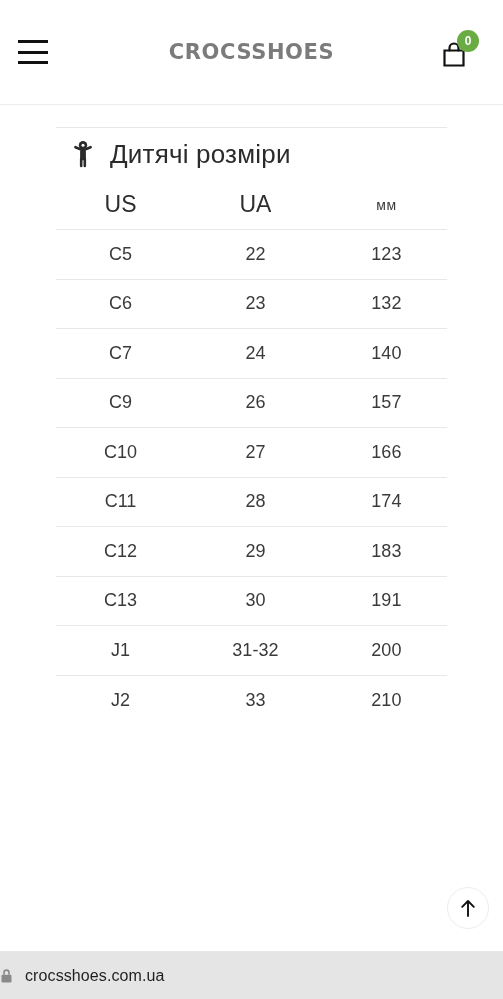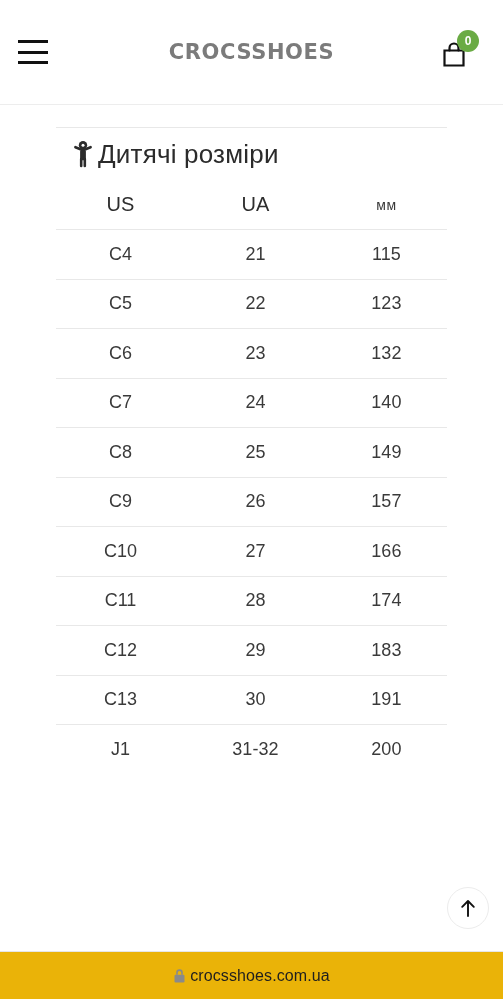--- a/index.html
+++ b/index.html
@@ -111,21 +111,21 @@
 
   .card-divider {
     height: 1px;
     background: #e8e8e8;
     width: 100%;
   }
 
   .section-title {
     display: flex;
     align-items: center;
-    gap: 4px;
+    gap: 16px;
     height: 52px;
     padding-left: 16px;
   }
   .section-title .title-text {
     font-size: 26px;
     font-weight: 400;
     color: #2b2b2b;
     letter-spacing: 0.2px;
     white-space: nowrap;
   }
@@ -149,21 +149,21 @@
     border-bottom: 1px solid #e8e8e8;
     height: 49.5px;
     text-align: center;
     vertical-align: middle;
     font-weight: 400;
     color: #333333;
     padding: 0;
   }
 
   .size-table thead th {
-    font-size: 20px;
+    font-size: 23px;
     color: #2e2e2e;
     font-weight: 400;
   }
   .size-table thead th.h-mm {
     font-size: 14px;
     color: #3a3a3a;
     letter-spacing: 0.6px;
     text-align: center;
   }
 
@@ -188,25 +188,24 @@
     display: flex;
     align-items: center;
     justify-content: center;
     cursor: pointer;
   }
 
   
   .url-bar {
     flex: 0 0 48px;
     border-top: 1px solid #e6e6e6;
-    background: #eab308;
+    background: #e5e5e5;
     display: flex;
     align-items: center;
-    justify-content: center;
-    gap: 4px;
+    gap: 12px;
   }
   .url-text {
     font-size: 16px;
     color: #1f1f1f;
     letter-spacing: 0.1px;
   }
   .lock-icon { display: block; }
 </style>
 </head>
 <body>
@@ -258,45 +257,35 @@
         </colgroup>
         <thead>
           <tr>
             <th class="h-us">US</th>
             <th class="h-ua">UA</th>
             <th class="h-mm">мм</th>
           </tr>
         </thead>
         <tbody id="table-body">
             <tr>
-              <td>C4</td>
-              <td>21</td>
-              <td>115</td>
-            </tr>
-            <tr>
               <td>C5</td>
               <td>22</td>
               <td>123</td>
             </tr>
             <tr>
               <td>C6</td>
               <td>23</td>
               <td>132</td>
             </tr>
             <tr>
               <td>C7</td>
               <td>24</td>
               <td>140</td>
             </tr>
             <tr>
-              <td>C8</td>
-              <td>25</td>
-              <td>149</td>
-            </tr>
-            <tr>
               <td>C9</td>
               <td>26</td>
               <td>157</td>
             </tr>
             <tr>
               <td>C10</td>
               <td>27</td>
               <td>166</td>
             </tr>
             <tr>
@@ -311,20 +300,25 @@
             </tr>
             <tr>
               <td>C13</td>
               <td>30</td>
               <td>191</td>
             </tr>
             <tr>
               <td>J1</td>
               <td>31-32</td>
               <td>200</td>
+            </tr>
+            <tr>
+              <td>J2</td>
+              <td>33</td>
+              <td>210</td>
             </tr>
           </tbody>
       </table>
 
     </section>
 
     <div class="scroll-top">
       <svg width="18" height="20" viewBox="0 0 18 20">
         <path d="M9 18 L9 3 M9 3 L3.2 8.8 M9 3 L14.8 8.8" fill="none" stroke="#111111" stroke-width="1.9" stroke-linecap="round" stroke-linejoin="round"></path>
       </svg>

